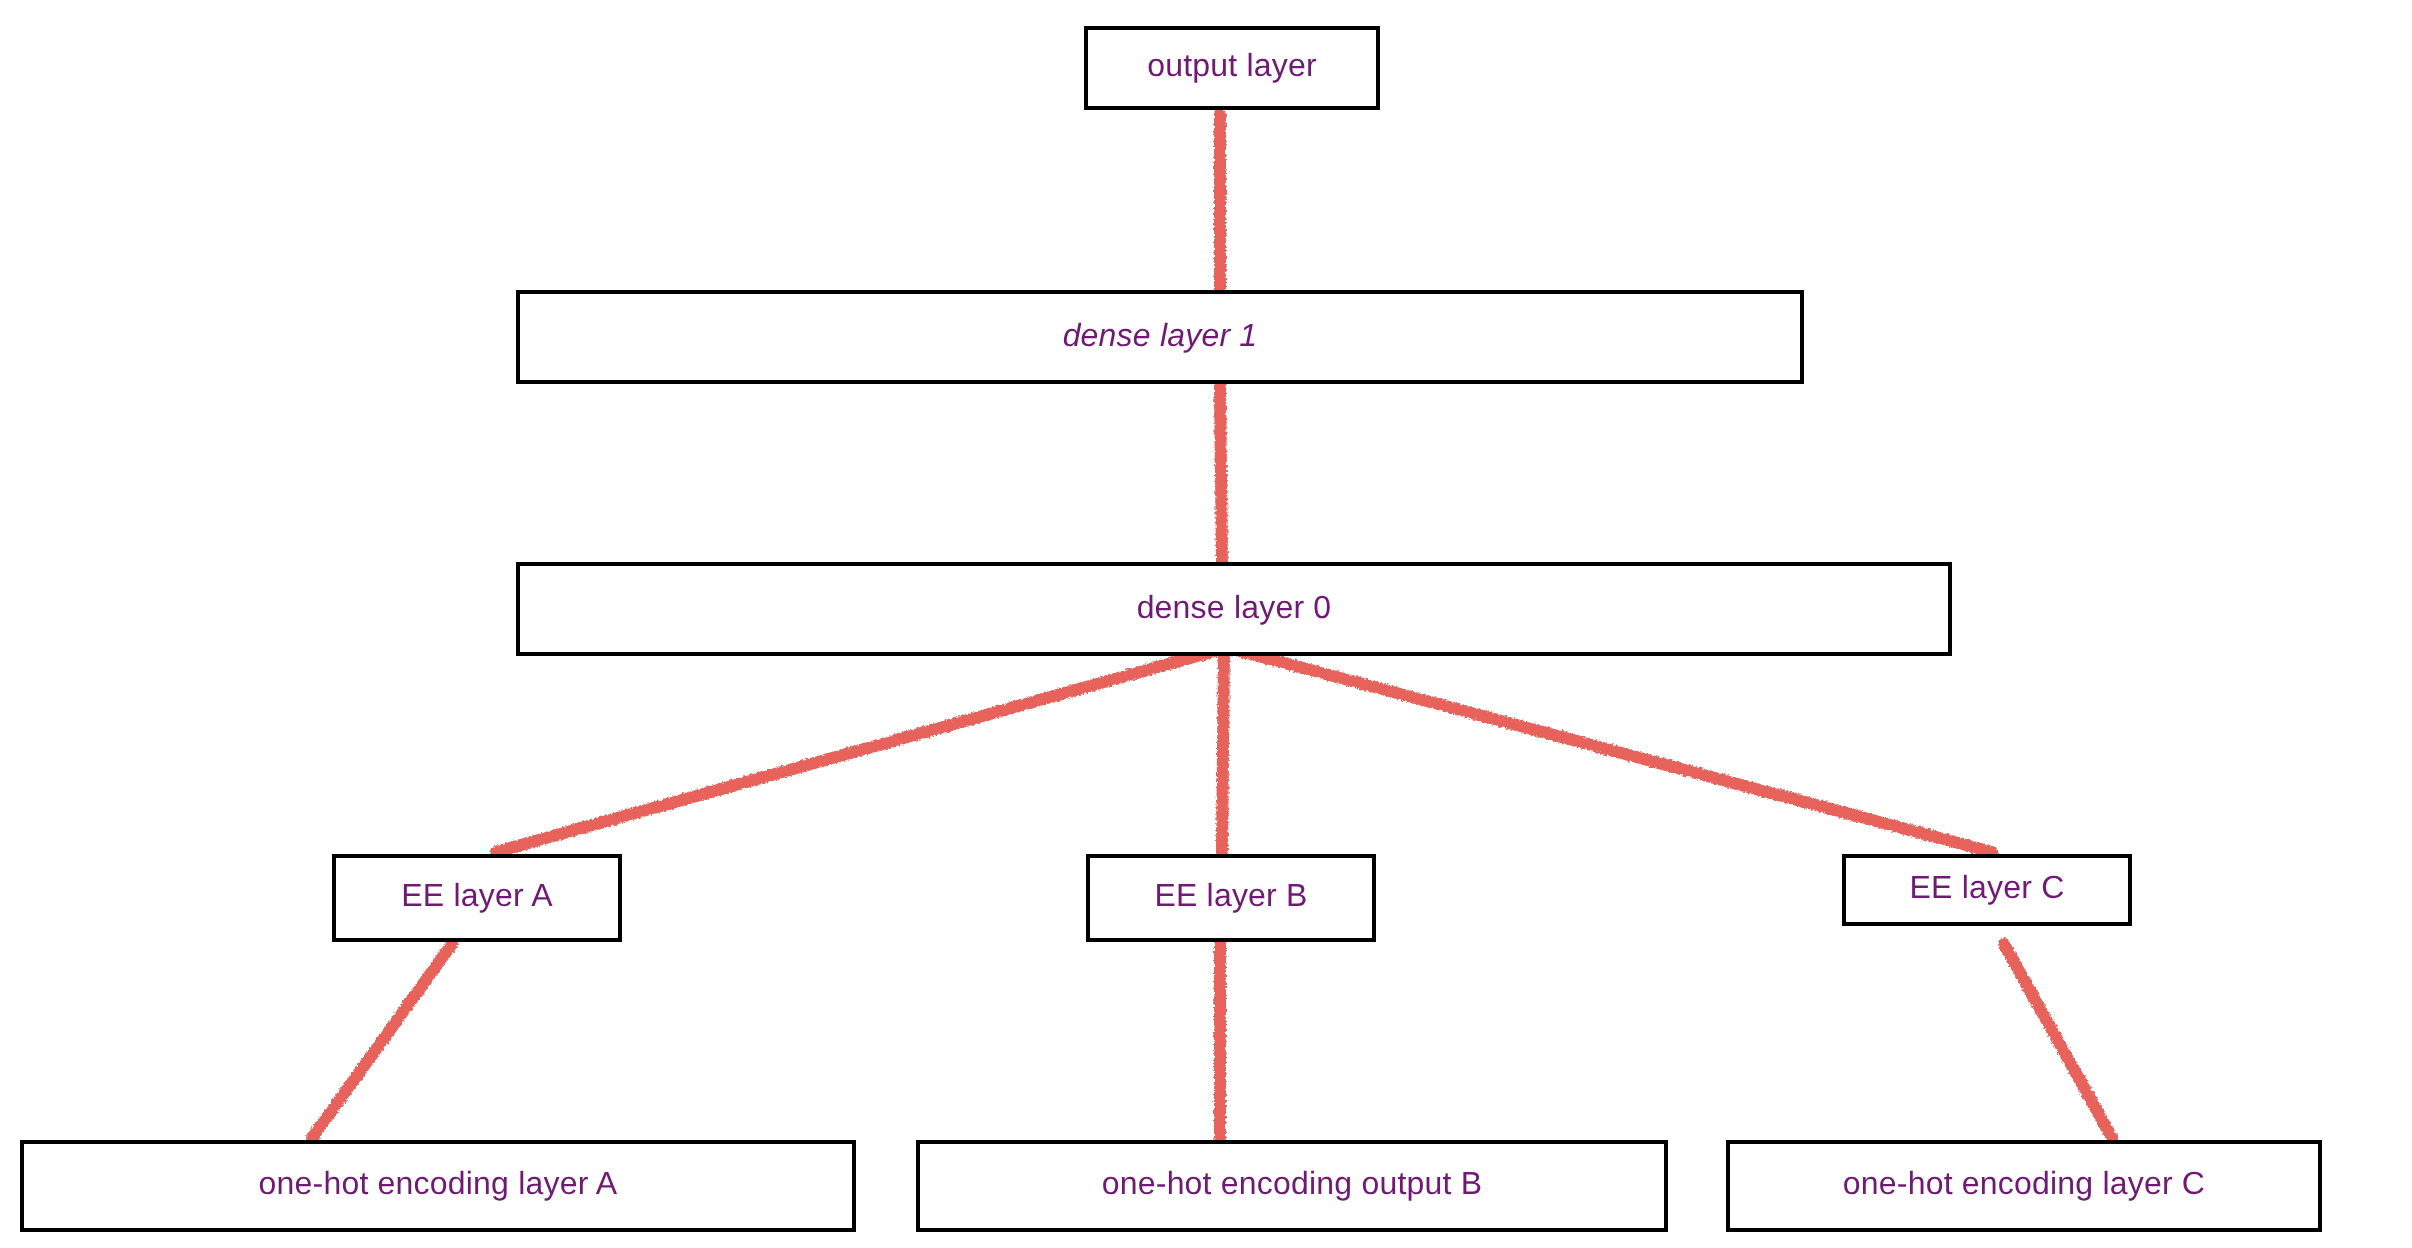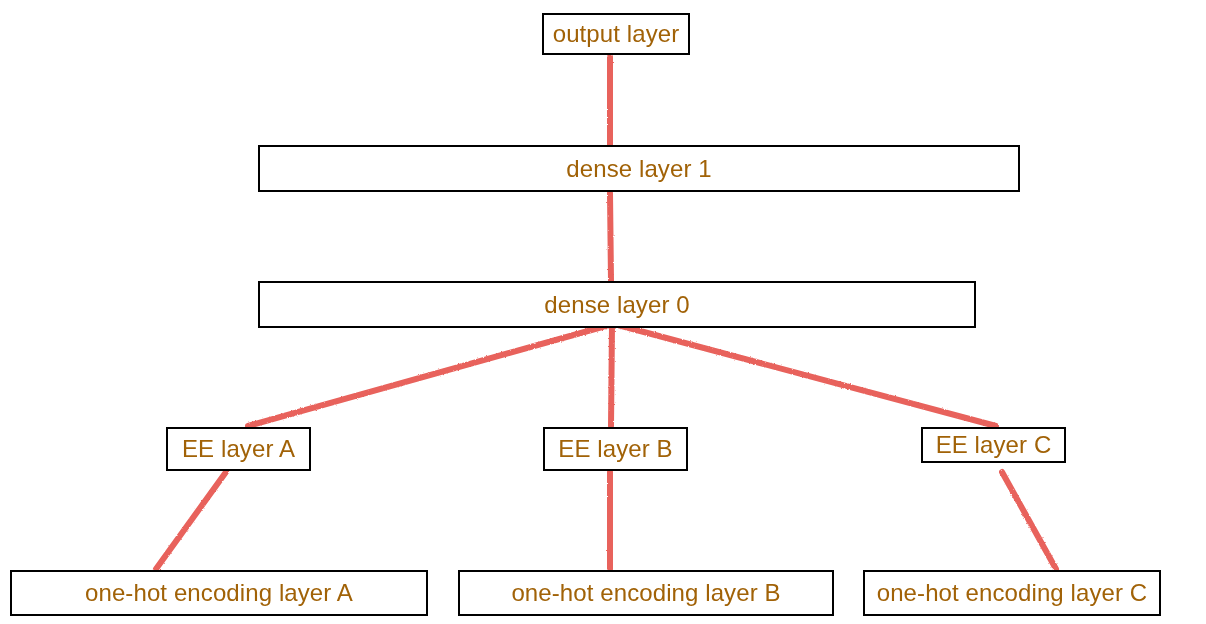--- a/index.html
+++ b/index.html
@@ -30,29 +30,29 @@
     position: absolute;
     box-sizing: border-box;
     background: #ffffff;
     border: 2.5px solid #000000;
     display: flex;
     align-items: center;
     justify-content: center;
     z-index: 5;
   }
   .node-label {
-    font-size: 24px;
+    font-size: 16px;
     line-height: 1;
     letter-spacing: 0.1px;
-    color: #a16207;
+    color: #701a75;
     white-space: nowrap;
   }
   
   #node-output-layer       { left: 542px;  top: 13px;  width: 148px; height: 42px; }
-  #node-dense-layer-1      { left: 258px;  top: 145px; width: 762px; height: 47px; }
+  #node-dense-layer-1      { left: 258px;  top: 145px; width: 644px; height: 47px; font-style: italic; }
   #node-dense-layer-0      { left: 258px;  top: 281px; width: 718px; height: 47px; }
   #node-ee-layer-a         { left: 166px;  top: 427px; width: 145px; height: 44px; }
   #node-ee-layer-b         { left: 543px;  top: 427px; width: 145px; height: 44px; }
   #node-ee-layer-c         { left: 921px;  top: 427px; width: 145px; height: 36px; }
   #node-onehot-layer-a     { left: 10px;   top: 570px; width: 418px; height: 46px; }
   #node-onehot-layer-b     { left: 458px;  top: 570px; width: 376px; height: 46px; }
   #node-onehot-layer-c     { left: 863px;  top: 570px; width: 298px; height: 46px; }
 </style>
 </head>
 <body>
@@ -100,20 +100,20 @@
 
   <div class="node-box" id="node-ee-layer-c">
     <span class="node-label">EE layer C</span>
   </div>
 
   <div class="node-box" id="node-onehot-layer-a">
     <span class="node-label">one-hot encoding layer A</span>
   </div>
 
   <div class="node-box" id="node-onehot-layer-b">
-    <span class="node-label">one-hot encoding layer B</span>
+    <span class="node-label">one-hot encoding output B</span>
   </div>
 
   <div class="node-box" id="node-onehot-layer-c">
     <span class="node-label">one-hot encoding layer C</span>
   </div>
 
 </div>
 
 </body></html>

